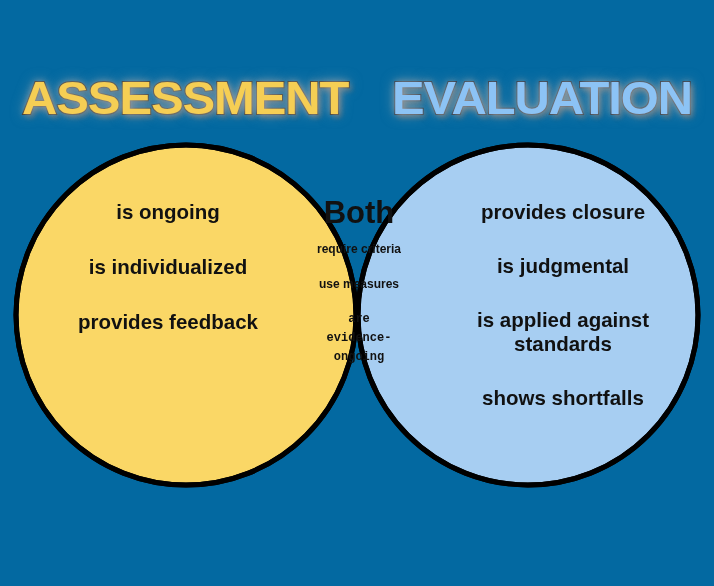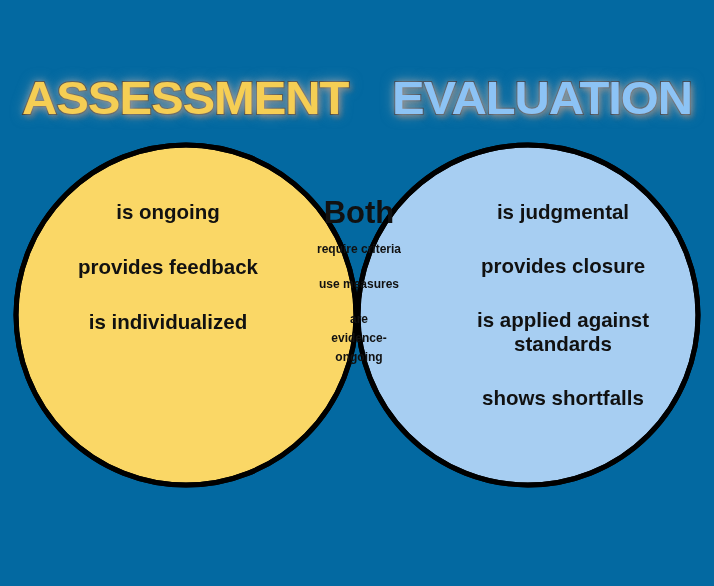--- a/index.html
+++ b/index.html
@@ -108,21 +108,21 @@
     font-weight: bold;
     color: #111111;
     text-align: center;
     margin-bottom: 10px;
   }
   #center-list .item {
     font-size: 12px;
     line-height: 19px;
     margin-bottom: 16px;
   }
-  #center-list .item:last-child { margin-bottom: 0; }
+  #center-list .item:last-child { margin-bottom: 0; font-family: Liberation Mono, monospace; }
 
   .nowrap { white-space: nowrap; }
 </style>
 </head>
 <body>
 
 <div id="stage">
 
   <svg id="venn" viewBox="0 0 714 586">
     <defs>
@@ -145,35 +145,35 @@
     <circle cx="186" cy="315" r="170" fill="none" stroke="#000000" stroke-width="5"></circle>
     <circle cx="528" cy="315" r="170" fill="none" stroke="#000000" stroke-width="5"></circle>
   </svg>
 
   <div class="title" id="title-assessment">ASSESSMENT</div>
 
   <div class="title" id="title-evaluation">EVALUATION</div>
 
   <div class="bubble-text" id="left-list">
     <div class="item nowrap">is ongoing</div>
+    <div class="item nowrap">is individualized</div>
     <div class="item">provides feedback</div>
-    <div class="item nowrap">is individualized</div>
   </div>
 
   <div class="bubble-text" id="center-list">
     <div id="center-heading">Both</div>
     <div class="item nowrap">require criteria</div>
     <div class="item nowrap">use measures</div>
     <div class="item">
       <div>are</div>
       <div>evidence-</div>
       <div>ongoing</div>
     </div>
   </div>
 
   <div class="bubble-text" id="right-list">
+    <div class="item nowrap">provides closure</div>
     <div class="item nowrap">is judgmental</div>
-    <div class="item nowrap">provides closure</div>
     <div class="item">is applied against standards</div>
     <div class="item nowrap">shows shortfalls</div>
   </div>
 
 </div>
 
 </body></html>

